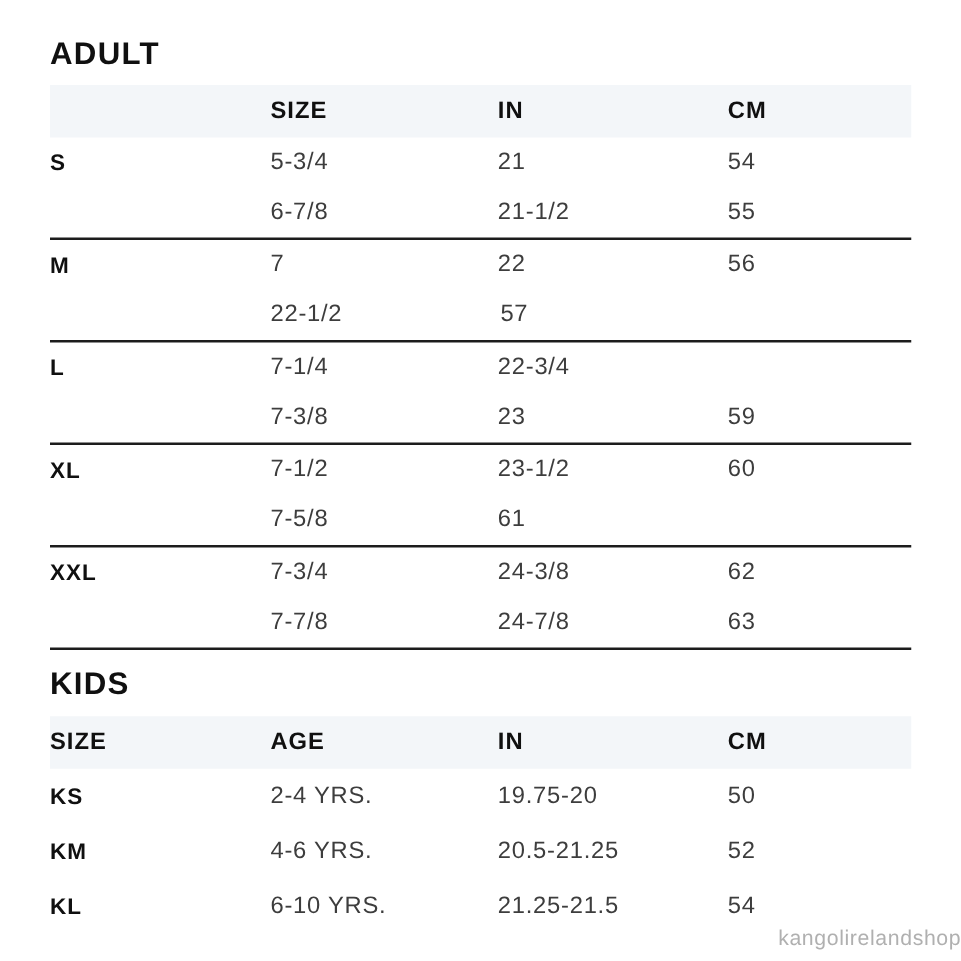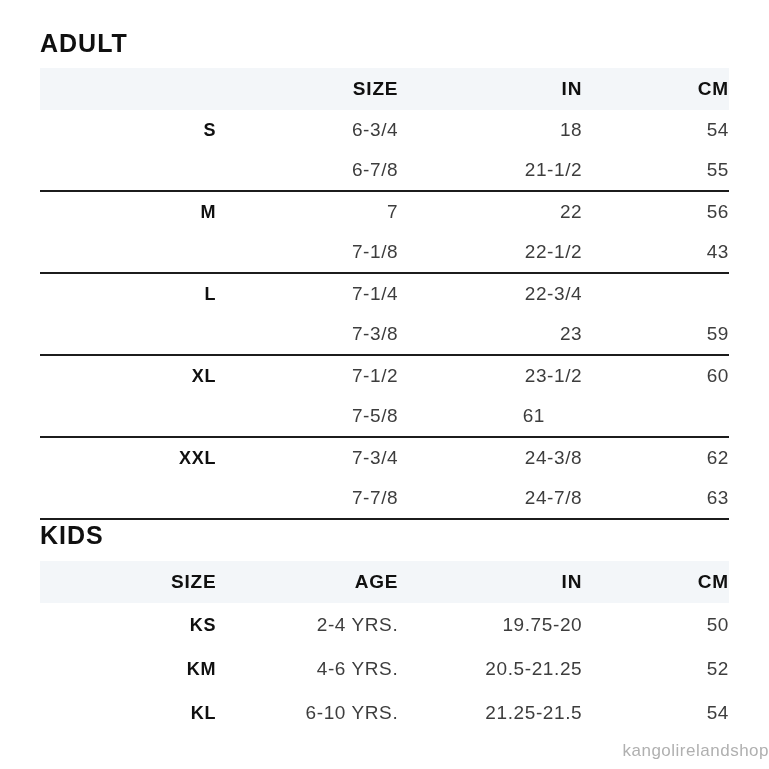--- a/index.html
+++ b/index.html
@@ -23,34 +23,34 @@
   }
   .section-title {
     font-size: 25px;
     font-weight: bold;
     color: #101010;
     letter-spacing: 1px;
     margin: 0;
     padding: 0;
   }
   .title-adult { padding-top: 29px; height: 28px; line-height: 28px; }
-  .title-kids  { padding-top: 0; height: 30px; line-height: 30px; }
+  .title-kids  { padding-top: 12px; height: 30px; line-height: 30px; }
   .gap-after-title { height: 11px; }
   .size-table { width: 100%; }
   .trow {
     display: flex;
     align-items: center;
     width: 100%;
   }
   .thead-row {
     background: #f3f6f9;
     height: 42px;
   }
   .cell {
-    text-align: right;
+    text-align: left;
     white-space: nowrap;
   }
   .c0 { width: 25.6%; }
   .c1 { width: 26.4%; }
   .c2 { width: 26.7%; }
   .c3 { width: 21.3%; }
   .hcell {
     font-size: 19px;
     font-weight: bold;
     color: #101010;
@@ -95,43 +95,42 @@
       <div class="trow thead-row" id="adult-head">
           <div class="cell c0 hcell"></div>
           <div class="cell c1 hcell">SIZE</div>
           <div class="cell c2 hcell">IN</div>
           <div class="cell c3 hcell">CM</div>
         </div>
       <div id="adult-body">
           <div class="size-group">
             <div class="trow adult-row">
               <div class="cell c0 lcell">S</div>
-              <div class="cell c1 vcell">6-3/4</div>
-              <div class="cell c2 vcell">18</div>
+              <div class="cell c1 vcell">5-3/4</div>
+              <div class="cell c2 vcell">21</div>
               <div class="cell c3 vcell">54</div>
             </div>
             <div class="trow adult-row">
               <div class="cell c0 lcell"></div>
               <div class="cell c1 vcell">6-7/8</div>
               <div class="cell c2 vcell">21-1/2</div>
               <div class="cell c3 vcell">55</div>
             </div>
           </div>
           <div class="size-group">
             <div class="trow adult-row">
               <div class="cell c0 lcell">M</div>
               <div class="cell c1 vcell">7</div>
               <div class="cell c2 vcell">22</div>
               <div class="cell c3 vcell">56</div>
             </div>
             <div class="trow adult-row">
               <div class="cell c0 lcell"></div>
-              <div class="cell c1 vcell">7-1/8</div>
               <div class="cell c2 vcell">22-1/2</div>
-              <div class="cell c3 vcell">43</div>
+              <div class="cell c3 vcell">57</div>
             </div>
           </div>
           <div class="size-group">
             <div class="trow adult-row">
               <div class="cell c0 lcell">L</div>
               <div class="cell c1 vcell">7-1/4</div>
               <div class="cell c2 vcell">22-3/4</div>
             </div>
             <div class="trow adult-row">
               <div class="cell c0 lcell"></div>

